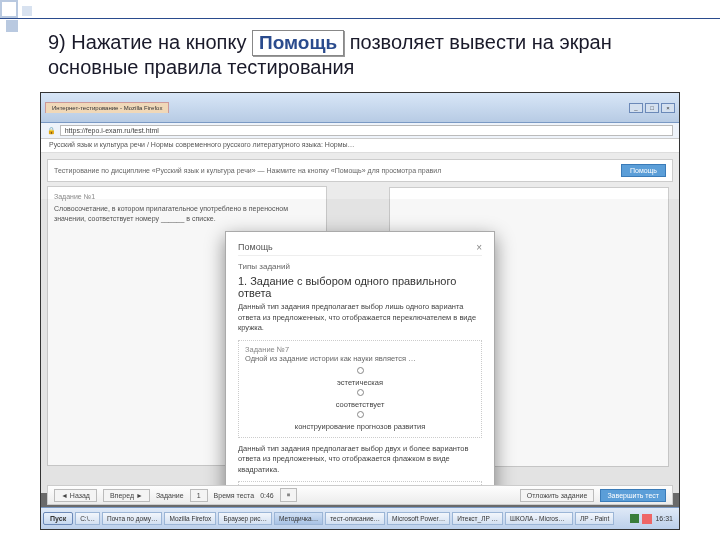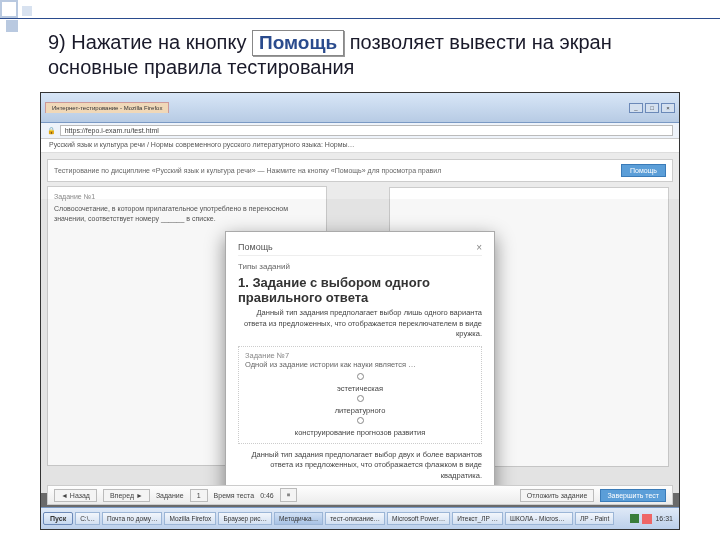--- a/index.html
+++ b/index.html
@@ -125,22 +125,22 @@
     position: absolute; top: 32px; left: 50%; transform: translateX(-50%);
     width: 270px; background: #fff;
     border: 1px solid #aaa;
     box-shadow: 0 6px 18px rgba(0,0,0,0.45);
     padding: 10px 12px 14px;
     font-size: 8px; color: #333;
   }
   .modal .m-title { font-size: 9px; color: #555; display: flex; justify-content: space-between; border-bottom: 1px solid #eee; padding-bottom: 2px; }
   .modal .m-close { color: #888; cursor: pointer; font-size: 10px; }
   .modal .m-sub { font-size: 8px; color: #666; margin: 6px 0 4px; }
-  .modal .sect-h { font-weight: bold; font-size: 13px; margin-bottom: 3px; }
-  .modal .paragraph { font-size: 7.5px; color: #444; line-height: 1.4; margin-bottom: 6px; text-align: right; }
+  .modal .sect-h { font-weight: normal; font-size: 11px; margin-bottom: 3px; }
+  .modal .paragraph { font-size: 7.5px; color: #444; line-height: 1.4; margin-bottom: 6px; }
   .modal .example { border: 1px dotted #ccc; padding: 4px 6px; font-size: 7.5px; color: #444; margin-bottom: 6px; }
   .modal .example .ex-q { color: #666; margin-bottom: 4px; }
   .modal .opt { display: flex; align-items: center; gap: 4px; margin: 2px 0; flex-direction: column; }
   .modal .opt .radio { width: 7px; height: 7px; border: 1px solid #888; border-radius: 50%; flex-shrink: 0; }
   .modal .opt .radio.sel { background: #4caf50; border-color: #2e8b2e; }
 
   .taskbar {
     position: absolute; bottom: 0; left: 0; right: 0;
     height: 22px; background: linear-gradient(#dfe9f7,#bcd0eb);
     border-top: 1px solid #7a99c4;
@@ -223,21 +223,21 @@
         <div class="paragraph">Данный тип задания предполагает выбор лишь одного варианта ответа из предложенных, что отображается переключателем в виде кружка.</div>
         <div class="example">
           <div style="color:#888">Задание №7</div>
           <div class="ex-q">Одной из задание истории как науки является …</div>
           <div class="opt">
               <span class="radio"></span>
               <span>эстетическая</span>
             </div>
           <div class="opt">
               <span class="radio"></span>
-              <span>литературного</span>
+              <span>соответствует</span>
             </div>
           <div class="opt">
               <span class="radio"></span>
               <span>конструирование прогнозов развития</span>
             </div>
         </div>
         <div class="paragraph">Данный тип задания предполагает выбор двух и более вариантов ответа из предложенных, что отображается флажком в виде квадратика.</div>
         <div class="example">
         </div>
       </div>

